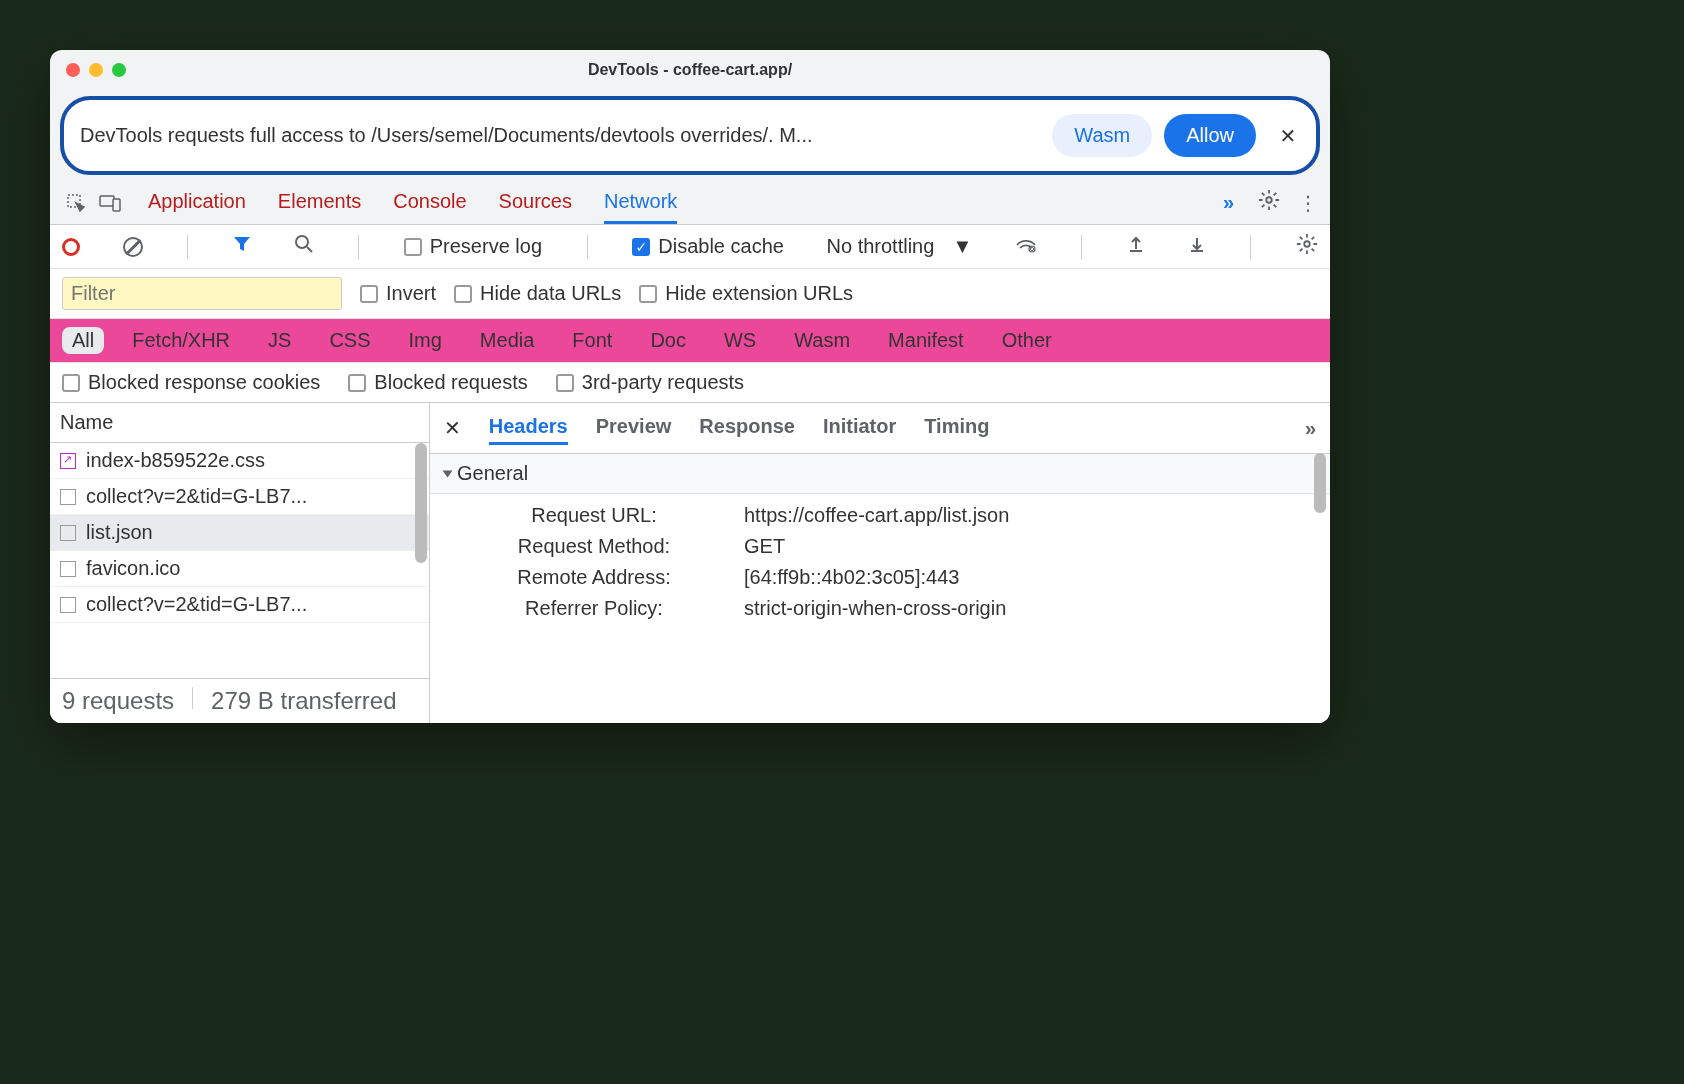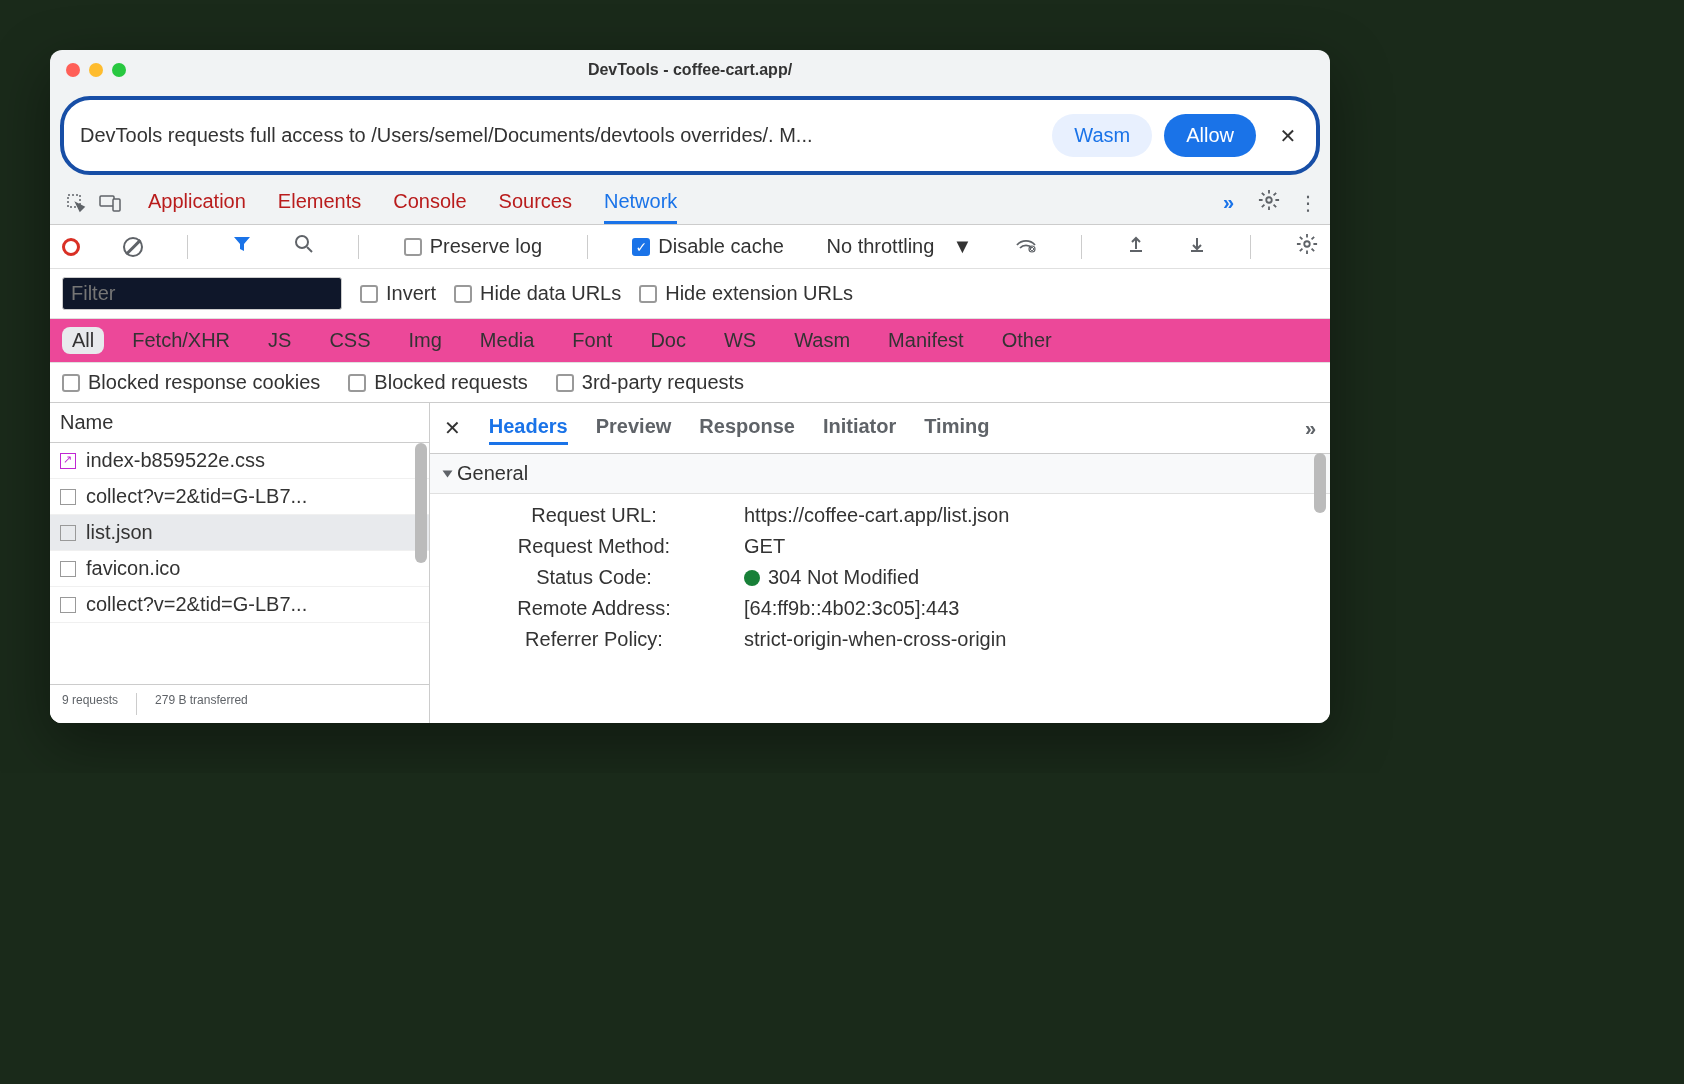--- a/index.html
+++ b/index.html
@@ -32,40 +32,40 @@
     .record-btn { width: 18px; height: 18px; border: 3px solid #d93025; border-radius: 50%; }
     .no-sign { width: 20px; height: 20px; border: 2.5px solid #5f6368; border-radius: 50%; position: relative; }
     .no-sign::after { content:''; position:absolute; width: 2.5px; height: 20px; background:#5f6368; top:-2px; left:7px; transform: rotate(45deg); }
     .funnel { color: #1a73e8; font-size: 20px; }
     .checkbox-label { display: flex; align-items: center; gap: 8px; font-size: 20px; color: #333; }
     .chk { width: 18px; height: 18px; border: 2px solid #999; border-radius: 3px; display: inline-flex; align-items: center; justify-content: center; background: #fff; }
     .chk.checked { background: #1a73e8; border-color: #1a73e8; color: #fff; font-size: 14px; }
     .throttle { font-size: 20px; color: #333; display: flex; align-items: center; gap: 18px; }
 
     .filter-row { display: flex; align-items: center; padding: 8px 12px; gap: 18px; background: #fff; border-bottom: 1px solid #e0e0e0; flex-wrap: wrap; }
-    .filter-input { width: 280px; padding: 4px 8px; font-size: 20px; border: 1px solid #ccc; border-radius: 3px; color: #888; background: #0f172a; }
+    .filter-input { width: 280px; padding: 4px 8px; font-size: 20px; border: 1px solid #ccc; border-radius: 3px; color: #888; background: #fef9c3; }
 
     .type-row { display: flex; align-items: flex-start; padding: 8px 12px; gap: 18px; background: #ec4899; border-bottom: 1px solid #e0e0e0; flex-wrap: wrap; font-size: 20px; }
     .type-pill { padding: 2px 10px; border-radius: 8px; cursor: pointer; color: #333; }
     .type-pill.active { background: #e8eaed; }
 
     .block-row { display: flex; align-items: center; padding: 8px 12px; gap: 28px; background: #fff; border-bottom: 1px solid #ccc; font-size: 20px; }
 
     .content { display: flex; background: #fff; height: 320px; }
     .side { width: 380px; border-right: 1px solid #ccc; display: flex; flex-direction: column; }
     .side-header { padding: 8px 10px; font-size: 20px; color: #333; border-bottom: 1px solid #ccc; }
     .req-list { flex: 1; overflow-y: auto; position: relative; }
     .req-item { display: flex; align-items: center; gap: 10px; padding: 6px 10px; font-size: 20px; color: #333; border-bottom: 1px solid #f0f0f0; cursor: pointer; white-space: nowrap; overflow: hidden; text-overflow: ellipsis; }
     .req-item.selected { background: #e8eaed; }
     .file-icon { width: 16px; height: 16px; border: 1.5px solid #999; display: inline-block; flex-shrink: 0; }
     .file-icon.override { border-color: #c026d3; position: relative; }
     .file-icon.override::after { content:'↗'; position:absolute; font-size:11px; color:#c026d3; top:-1px; left:2px; }
     .scroll-thumb { position: absolute; right: 2px; top: 0; width: 12px; height: 120px; background: #bbb; border-radius: 6px; }
 
-    .footer { display: flex; padding: 8px 12px; gap: 18px; font-size: 12px; color: #5f6368; border-top: 1px solid #ccc; background: #fff; }
+    .footer { display: flex; padding: 8px 12px; gap: 18px; font-size: 24px; color: #5f6368; border-top: 1px solid #ccc; background: #fff; }
     .footer .sep2 { width: 1px; height: 22px; background: #ccc; }
 
     .detail { flex: 1; display: flex; flex-direction: column; position: relative; }
     .detail-tabs { display: flex; align-items: center; gap: 28px; padding: 8px 14px; border-bottom: 1px solid #ccc; font-size: 20px; }
     .detail-tabs .close-x { font-size: 20px; color: #333; cursor: pointer; }
     .dtab { color: #5f6368; cursor: pointer; padding: 4px 0; }
     .dtab.active { color: #1a73e8; border-bottom: 3px solid #1a73e8; }
     .section-header { padding: 8px 14px; font-size: 20px; color: #333; background: #f8f9fa; border-bottom: 1px solid #e0e0e0; display: flex; align-items: center; gap: 6px; }
     .triangle { display: inline-block; width: 0; height: 0; border-left: 7px solid #5f6368; border-top: 5px solid transparent; border-bottom: 5px solid transparent; transform: rotate(90deg); }
     .kv-grid { padding: 6px 14px; font-size: 20px; }
@@ -286,27 +286,20 @@
               <span>https://coffee-cart.app/list.json</span>
             </div>
           </div>
           <div class="kv-row">
             <div class="kv-key">Request Method:</div>
             <div class="kv-val">
               <span>GET</span>
             </div>
           </div>
           <div class="kv-row">
-            <div class="kv-key">Status Code:</div>
-            <div class="kv-val">
-              <span class="status-dot"></span>
-              <span>304 Not Modified</span>
-            </div>
-          </div>
-          <div class="kv-row">
             <div class="kv-key">Remote Address:</div>
             <div class="kv-val">
               <span>[64:ff9b::4b02:3c05]:443</span>
             </div>
           </div>
           <div class="kv-row">
             <div class="kv-key">Referrer Policy:</div>
             <div class="kv-val">
               <span>strict-origin-when-cross-origin</span>
             </div>

